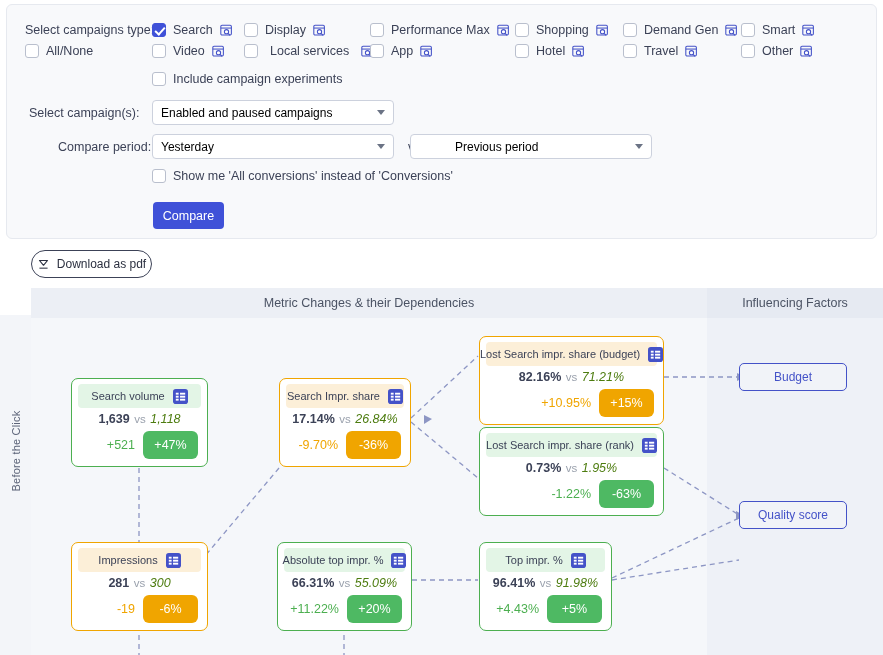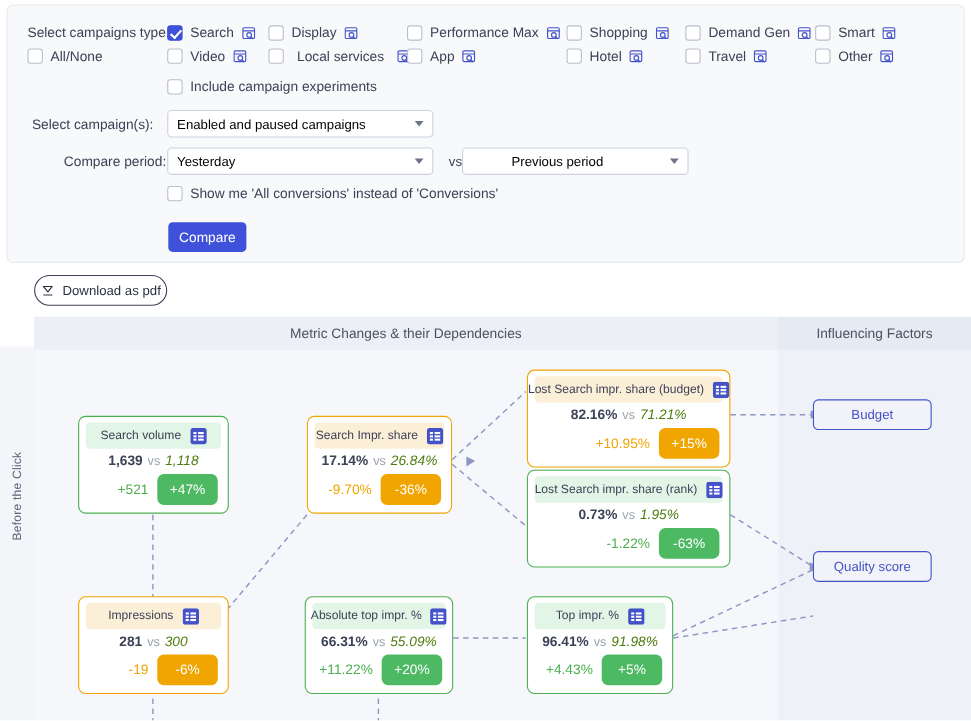--- a/index.html
+++ b/index.html
@@ -266,21 +266,21 @@
       <span>Enabled and paused campaigns</span>
       <span class="caret"></span>
     </div>
 
     <span class="flabel" style="left:51px; top:135px;">Compare period:</span>
     <div class="sel" style="left:145px; top:129px; width:242px;">
       <span>Yesterday</span>
       <span class="caret"></span>
     </div>
     <span class="vs" style="left:401px; top:135px;">vs</span>
-    <div class="sel" style="left:413px; top:129px; width:206px;padding-left:44px;">
+    <div class="sel" style="left:403px; top:129px; width:242px;padding-left:44px;">
       <span>Previous period</span>
       <span class="caret"></span>
     </div>
 
     <div class="cbrow" style="left:145px; top:164px;">
       <span class="cb"></span>
       <span class="lbl">Show me 'All conversions' instead of 'Conversions'</span>
     </div>
 
     <button class="compare-btn">Compare</button>

